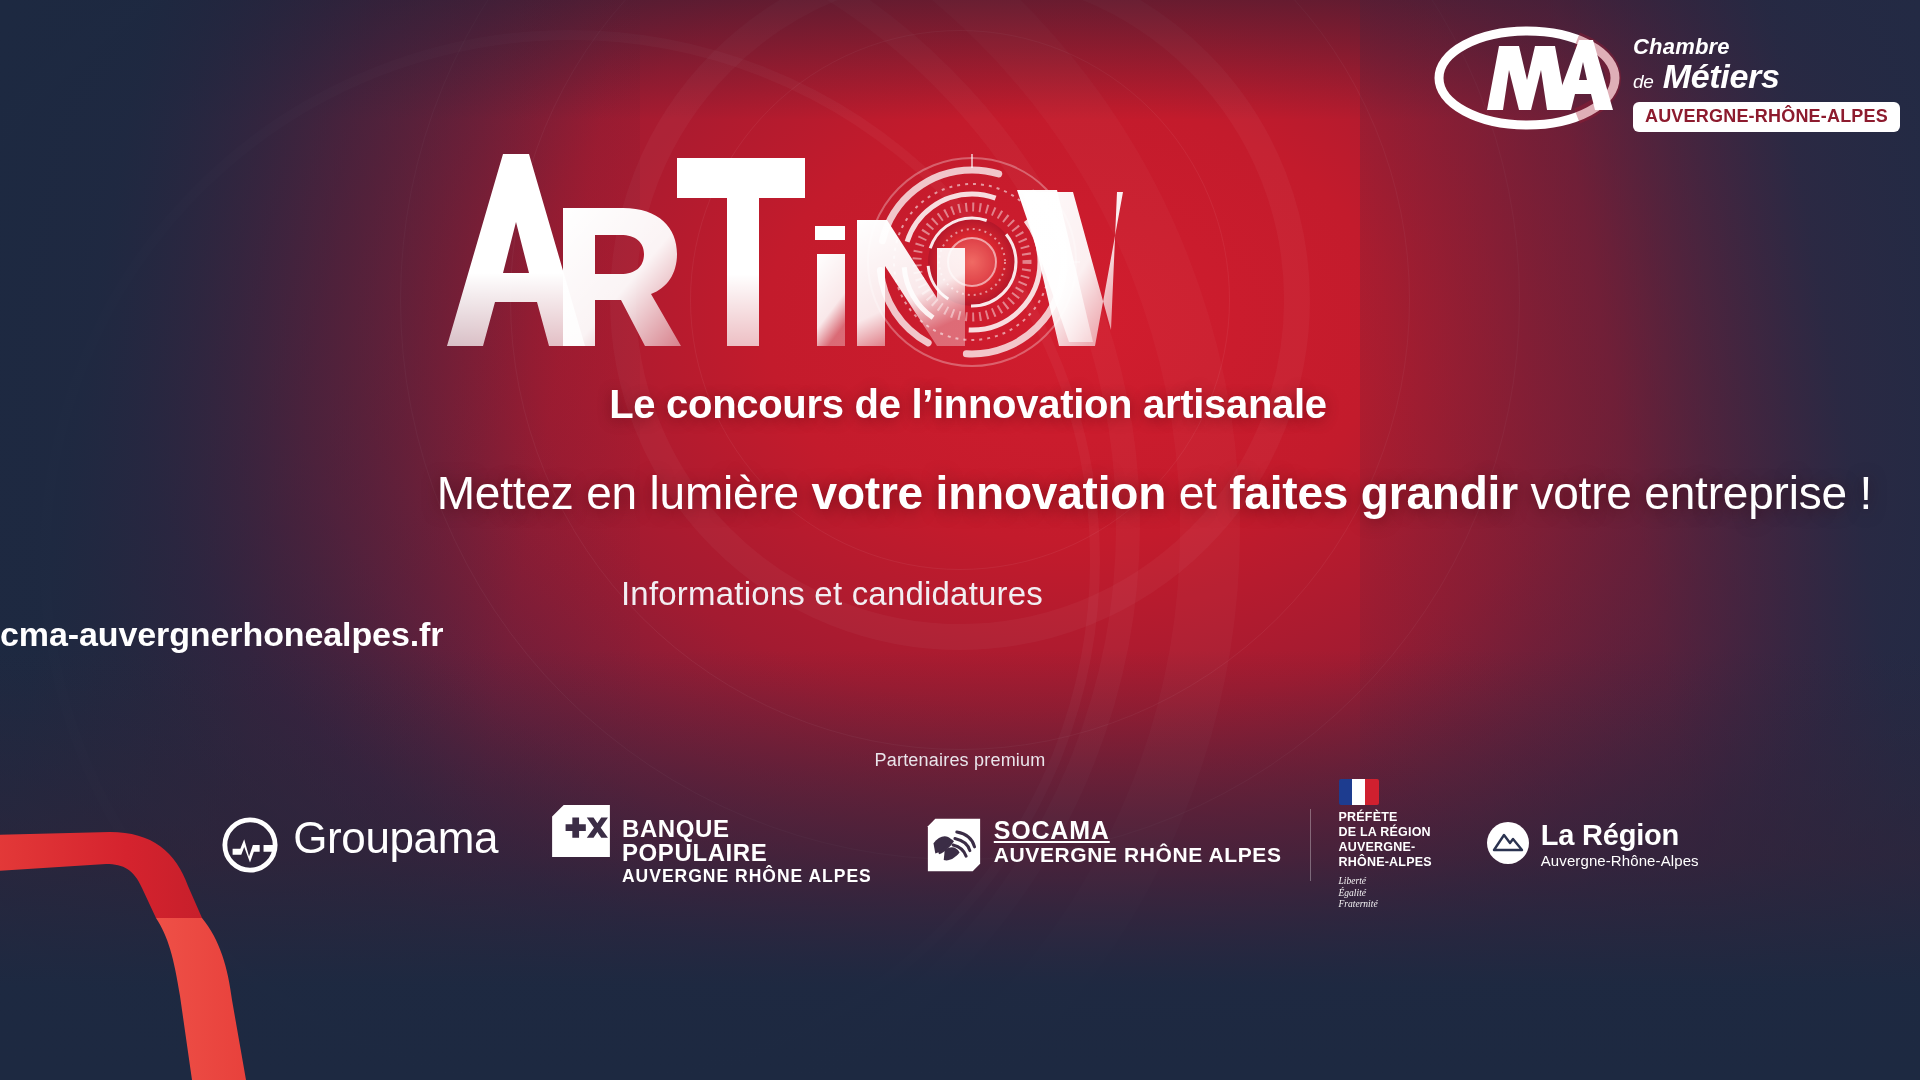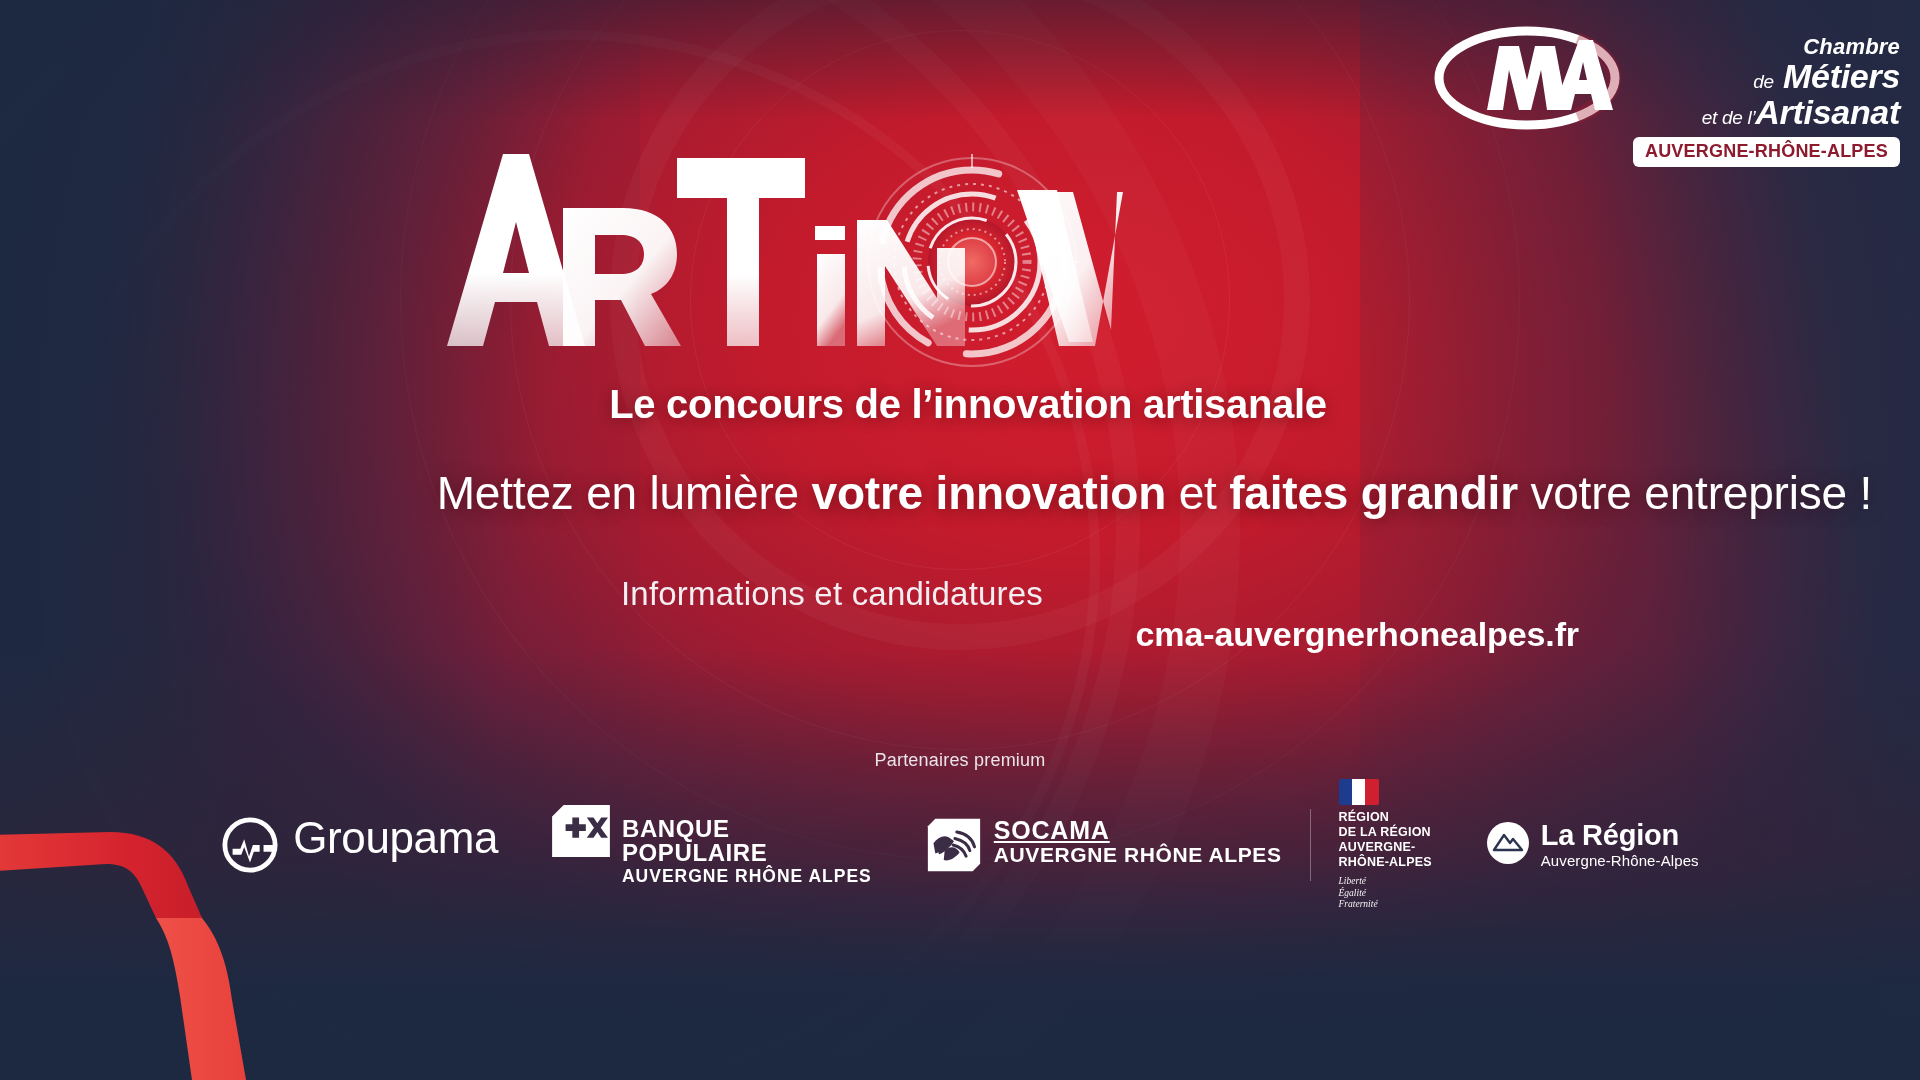--- a/index.html
+++ b/index.html
@@ -46,21 +46,21 @@
   
   .tagline{position:absolute;left:0;top:382px;width:1920px;text-align:center;
     font-family:"Liberation Sans", sans-serif; font-weight:700; font-size:40px;
     letter-spacing:-.3px; color:#ffffff; text-shadow:0 2px 14px rgba(60,0,10,.45);padding-left:16px;}
   .headline{position:absolute;left:0;top:466px;width:1872px;text-align:right;
     font-size:46px; color:#fff; font-weight:400; letter-spacing:-.2px;
     text-shadow:0 2px 16px rgba(50,0,10,.5);}
   .headline .b{font-weight:700;}
   .info{position:absolute;left:0;top:575px;width:1664px;text-align:center;
     font-size:33px;font-weight:300;color:#f2eef2;letter-spacing:.2px;}
-  .url{position:absolute;left:0;top:615px;width:1579px;text-align:right;
+  .url{position:absolute;left:0;top:615px;width:1579px;text-align:left;
     font-size:34px;font-weight:700;color:#ffffff;letter-spacing:-.1px;}
 
   .partners-label{position:absolute;left:0;top:750px;width:1920px;text-align:center;
     font-size:18px;font-weight:400;color:#e9e4ea;letter-spacing:.2px;}
 
   
   .ribbon{position:absolute;left:-30px;bottom:0;width:340px;height:280px;pointer-events:none;}
 
   
   .partners{position:absolute;left:0;top:790px;width:1920px;height:110px;
@@ -92,21 +92,21 @@
   .pf-m{font-family:"Liberation Serif", serif;font-style:italic;font-size:9.5px;line-height:1.25;margin-top:5px;opacity:.95;}
 
   
   .lr-mark{width:44px;height:44px;margin-right:11px;}
   .lr-1{font-size:29px;font-weight:700;line-height:1.02;letter-spacing:-.2px;}
   .lr-2{font-size:15px;font-weight:400;letter-spacing:.1px;margin-top:1px;}
 
   
   .cma{position:absolute;right:20px;top:18px;display:flex;align-items:flex-start;}
   .cma-mark{width:200px;height:120px;}
-  .cma-text{margin-left:6px;padding-top:18px;text-align:right;color:#fff;}
+  .cma-text{margin-left:6px;padding-top:18px;text-align:left;color:#fff;}
   .cma-l1{font-size:22px;font-weight:700;font-style:italic;letter-spacing:.2px;line-height:1;}
   .cma-l2{font-size:34px;font-weight:700;font-style:italic;letter-spacing:-.3px;line-height:1.05;margin-top:1px;}
   .cma-l2 .sm{font-size:19px;font-weight:400;}
   .cma-l3{font-size:34px;font-weight:700;font-style:italic;letter-spacing:-.3px;line-height:1.05;}
   .cma-l3 .sm{font-size:19px;font-weight:400;}
   .cma-badge{display:inline-block;margin-top:7px;background:#fff;color:#8d1b2e;border-radius:6px;
     padding:4px 12px 5px;font-size:18px;font-weight:700;letter-spacing:.2px;}
 </style>
 </head>
 <body>
@@ -135,21 +135,20 @@
       <path d="M12 60 a88 47 0 0 1 96 -46.6" fill="none" stroke="#d21d2e" stroke-width="13" stroke-linecap="round" opacity="0"></path>
       <path d="M150 22 a88 47 0 0 1 0 76" fill="none" stroke="#a31b31" stroke-width="16" opacity=".35"></path>
 
       <path d="M60 92 L72 28 L92 28 L100 62 L108 28 L128 28 L140 92 L120 92 L114 52 L104 92 L92 92 L82 52 L76 92 Z" fill="#fff"></path>
 
       <path d="M126 92 L152 22 L166 22 L186 92 L168 92 L164 76 L148 76 L144 92 Z M152 62 L160 62 L156 44 Z" fill="#fff"></path>
     </svg>
     <div class="cma-text">
       <div class="cma-l1">Chambre</div>
       <div class="cma-l2"><span class="sm">de</span> <span>Métiers</span></div>
-      <div class="cma-l3"><span class="sm">et de l’</span><span>Artisanat</span></div>
       <div class="cma-badge">AUVERGNE-RHÔNE-ALPES</div>
     </div>
   </div>
 
   <div class="hud">
     <svg viewBox="0 0 220 220" width="220" height="220">
       <defs>
         <radialGradient id="hudg" cx="50%" cy="50%" r="50%">
           <stop offset="0%" stop-color="#ef5a53"></stop>
             <stop offset="60%" stop-color="#d9262f"></stop>
@@ -288,21 +287,21 @@
     </div>
 
     <div class="divider"></div>
 
     <div class="p-item pf">
       <div class="pf-flag">
         <i style="background:#1d3c8f"></i>
           <i style="background:#fff"></i>
           <i style="background:#d0202f"></i>
       </div>
-      <div class="pf-t">RÉGION</div>
+      <div class="pf-t">PRÉFÈTE</div>
       <div class="pf-t">DE LA RÉGION</div>
       <div class="pf-t">AUVERGNE-</div>
       <div class="pf-t">RHÔNE-ALPES</div>
       <div class="pf-m">
         <div>Liberté</div>
         <div>Égalité</div>
         <div>Fraternité</div>
       </div>
     </div>
 

